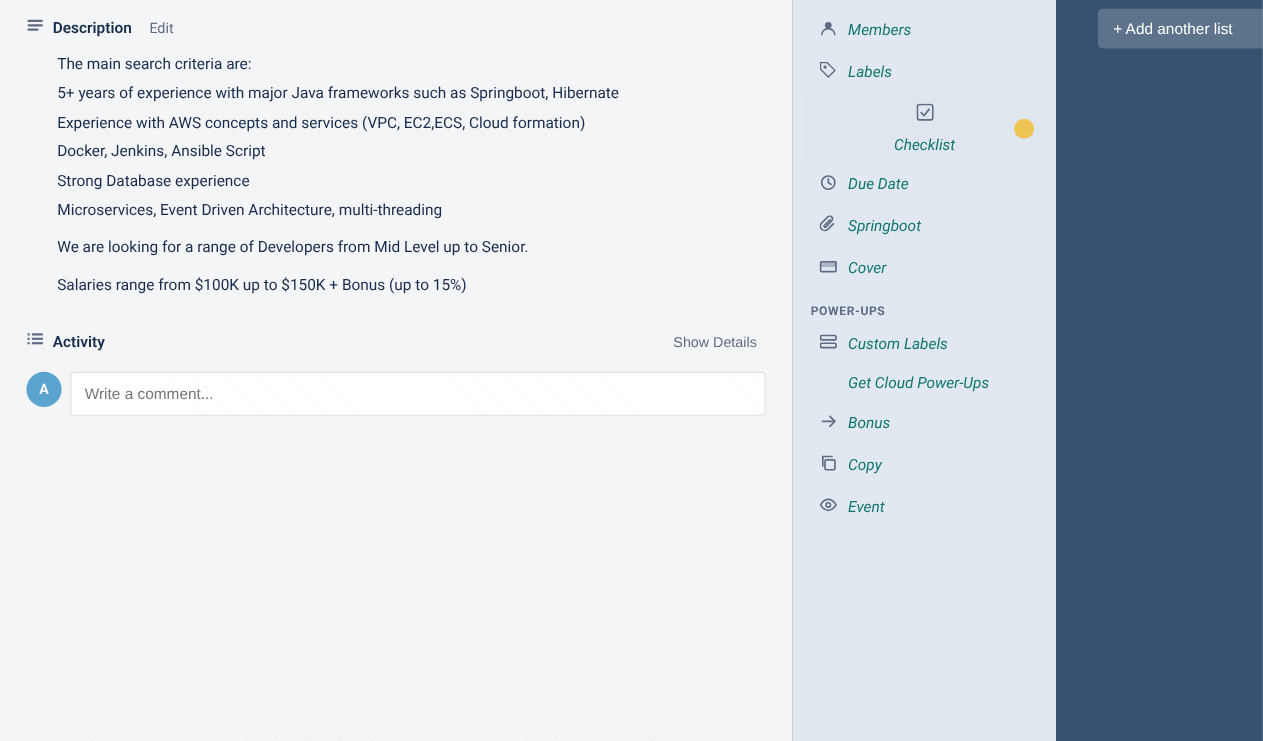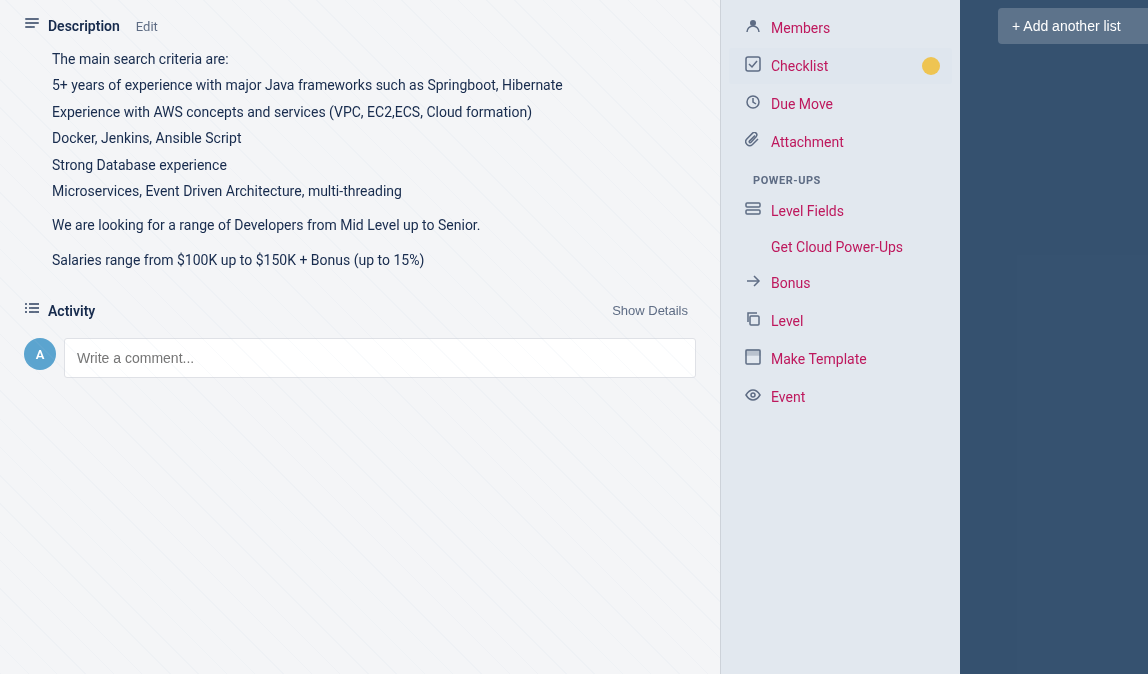--- a/index.html
+++ b/index.html
@@ -167,41 +167,43 @@
       font-size: 14px;
       color: #172b4d;
       cursor: pointer;
       border-radius: 3px;
       margin: 2px 8px;
       position: relative;
     }
 
     .sidebar-item.active-checklist {
       background: #dfe6ee;
+      flex-direction: column;
     }
 
     .sidebar-item-icon {
       color: #5e6c84;
       font-size: 15px;
       width: 16px;
       text-align: center;
       flex-shrink: 0;
     }
 
     .sidebar-item-label {
       font-size: 14px;
-      color: #be185d;
+      color: #0f766e;
+      font-style: italic;
     }
 
     .section-label {
       font-size: 11px;
       font-weight: 700;
       color: #5e6c84;
       letter-spacing: 0.05em;
-      padding: 12px 32px 4px;
+      padding: 12px 16px 4px;
       text-transform: uppercase;
     }
 
     
     .add-list-panel {
       width: 188px;
       height: 674px;
       background: rgba(255,255,255,0.12);
       padding: 8px;
       display: flex;
@@ -289,63 +291,81 @@
   <div class="sidebar-item">
     <span class="sidebar-item-icon">
       <svg class="icon-svg" viewBox="0 0 16 16" fill="#5e6c84">
         <circle cx="8" cy="5" r="3"></circle>
         <path d="M2 14c0-3.3 2.7-6 6-6s6 2.7 6 6" stroke="#5e6c84" stroke-width="1.5" fill="none"></path>
       </svg>
     </span>
     <span class="sidebar-item-label">Members</span>
   </div>
 
+  <div class="sidebar-item">
+    <span class="sidebar-item-icon">
+      <svg class="icon-svg" viewBox="0 0 16 16" fill="#5e6c84">
+        <circle cx="5" cy="5" r="1.5"></circle>
+        <path d="M1 1h6l7 7-6 6-7-7V1z" stroke="#5e6c84" stroke-width="1.2" fill="none"></path>
+      </svg>
+    </span>
+    <span class="sidebar-item-label">Labels</span>
+  </div>
 
   <div class="sidebar-item active-checklist" style="position:relative;">
     <span class="sidebar-item-icon">
       <svg class="icon-svg" viewBox="0 0 16 16" fill="none" stroke="#5e6c84" stroke-width="1.5">
         <rect x="1" y="1" width="14" height="14" rx="2"></rect>
         <polyline points="4,8 7,11 12,5"></polyline>
       </svg>
     </span>
     <span class="sidebar-item-label">Checklist</span>
 
     <span style="position:absolute;right:12px;top:50%;transform:translateY(-50%);width:18px;height:18px;background:#f0c040;border-radius:50%;display:block;opacity:0.9;"></span>
   </div>
 
   <div class="sidebar-item">
     <span class="sidebar-item-icon">
       <svg class="icon-svg" viewBox="0 0 16 16" fill="none" stroke="#5e6c84" stroke-width="1.5">
         <circle cx="8" cy="8" r="6"></circle>
         <polyline points="8,4 8,8 11,10"></polyline>
       </svg>
     </span>
-    <span class="sidebar-item-label">Due Move</span>
+    <span class="sidebar-item-label">Due Date</span>
   </div>
 
   <div class="sidebar-item">
     <span class="sidebar-item-icon">
       <svg class="icon-svg" viewBox="0 0 16 16" fill="none" stroke="#5e6c84" stroke-width="1.5">
         <path d="M13 7l-5.5 5.5a4 4 0 01-5.7-5.6l6-6a2.5 2.5 0 013.5 3.5L5.8 10.5a1 1 0 01-1.4-1.4L10 3.5"></path>
       </svg>
     </span>
-    <span class="sidebar-item-label">Attachment</span>
-  </div>
-
+    <span class="sidebar-item-label">Springboot</span>
+  </div>
+
+  <div class="sidebar-item">
+    <span class="sidebar-item-icon">
+      <svg class="icon-svg" viewBox="0 0 16 16" fill="none" stroke="#5e6c84" stroke-width="1.5">
+        <rect x="1" y="4" width="14" height="9" rx="1"></rect>
+        <rect x="1" y="4" width="14" height="4" fill="#5e6c84" opacity="0.4"></rect>
+      </svg>
+    </span>
+    <span class="sidebar-item-label">Cover</span>
+  </div>
 
   <div class="section-label">POWER-UPS</div>
 
   <div class="sidebar-item">
     <span class="sidebar-item-icon">
       <svg class="icon-svg" viewBox="0 0 16 16" fill="none" stroke="#5e6c84" stroke-width="1.5">
         <rect x="1" y="2" width="14" height="4" rx="1"></rect>
         <rect x="1" y="9" width="14" height="4" rx="1"></rect>
       </svg>
     </span>
-    <span class="sidebar-item-label">Level Fields</span>
+    <span class="sidebar-item-label">Custom Labels</span>
   </div>
 
   <div class="sidebar-item">
     <span class="sidebar-item-label" style="padding-left:26px;">Get Cloud Power-Ups</span>
   </div>
 
 
   <div class="sidebar-item">
     <span class="sidebar-item-icon">
       <svg class="icon-svg" viewBox="0 0 16 16" fill="none" stroke="#5e6c84" stroke-width="1.5">
@@ -356,32 +376,23 @@
     <span class="sidebar-item-label">Bonus</span>
   </div>
 
   <div class="sidebar-item">
     <span class="sidebar-item-icon">
       <svg class="icon-svg" viewBox="0 0 16 16" fill="none" stroke="#5e6c84" stroke-width="1.5">
         <rect x="5" y="5" width="9" height="9" rx="1"></rect>
         <path d="M3 11V2h9"></path>
       </svg>
     </span>
-    <span class="sidebar-item-label">Level</span>
-  </div>
-
-  <div class="sidebar-item">
-    <span class="sidebar-item-icon">
-      <svg class="icon-svg" viewBox="0 0 16 16" fill="none" stroke="#5e6c84" stroke-width="1.5">
-        <rect x="1" y="1" width="14" height="14" rx="1"></rect>
-        <rect x="1" y="1" width="14" height="5" fill="#5e6c84" opacity="0.3"></rect>
-      </svg>
-    </span>
-    <span class="sidebar-item-label">Make Template</span>
-  </div>
+    <span class="sidebar-item-label">Copy</span>
+  </div>
+
 
   <div class="sidebar-item">
     <span class="sidebar-item-icon">
       <svg class="icon-svg" viewBox="0 0 16 16" fill="none" stroke="#5e6c84" stroke-width="1.5">
         <path d="M1 8s3-5 7-5 7 5 7 5-3 5-7 5-7-5-7-5z"></path>
         <circle cx="8" cy="8" r="2"></circle>
       </svg>
     </span>
     <span class="sidebar-item-label">Event</span>
   </div>

